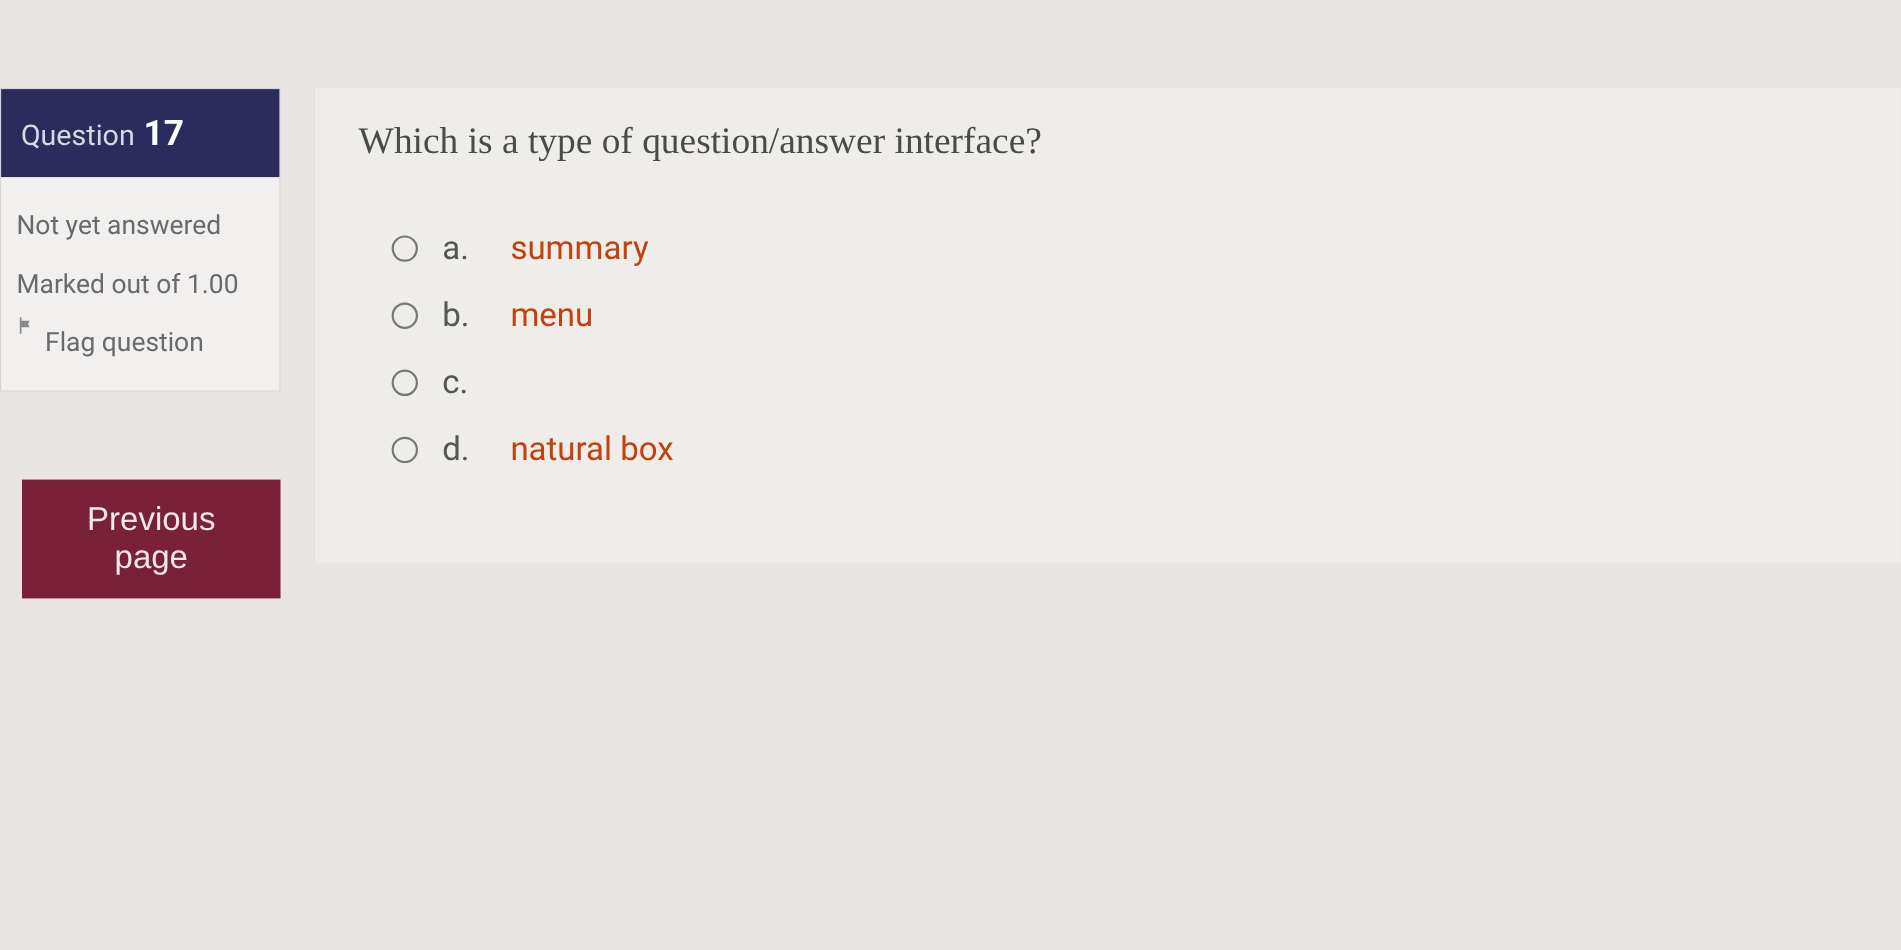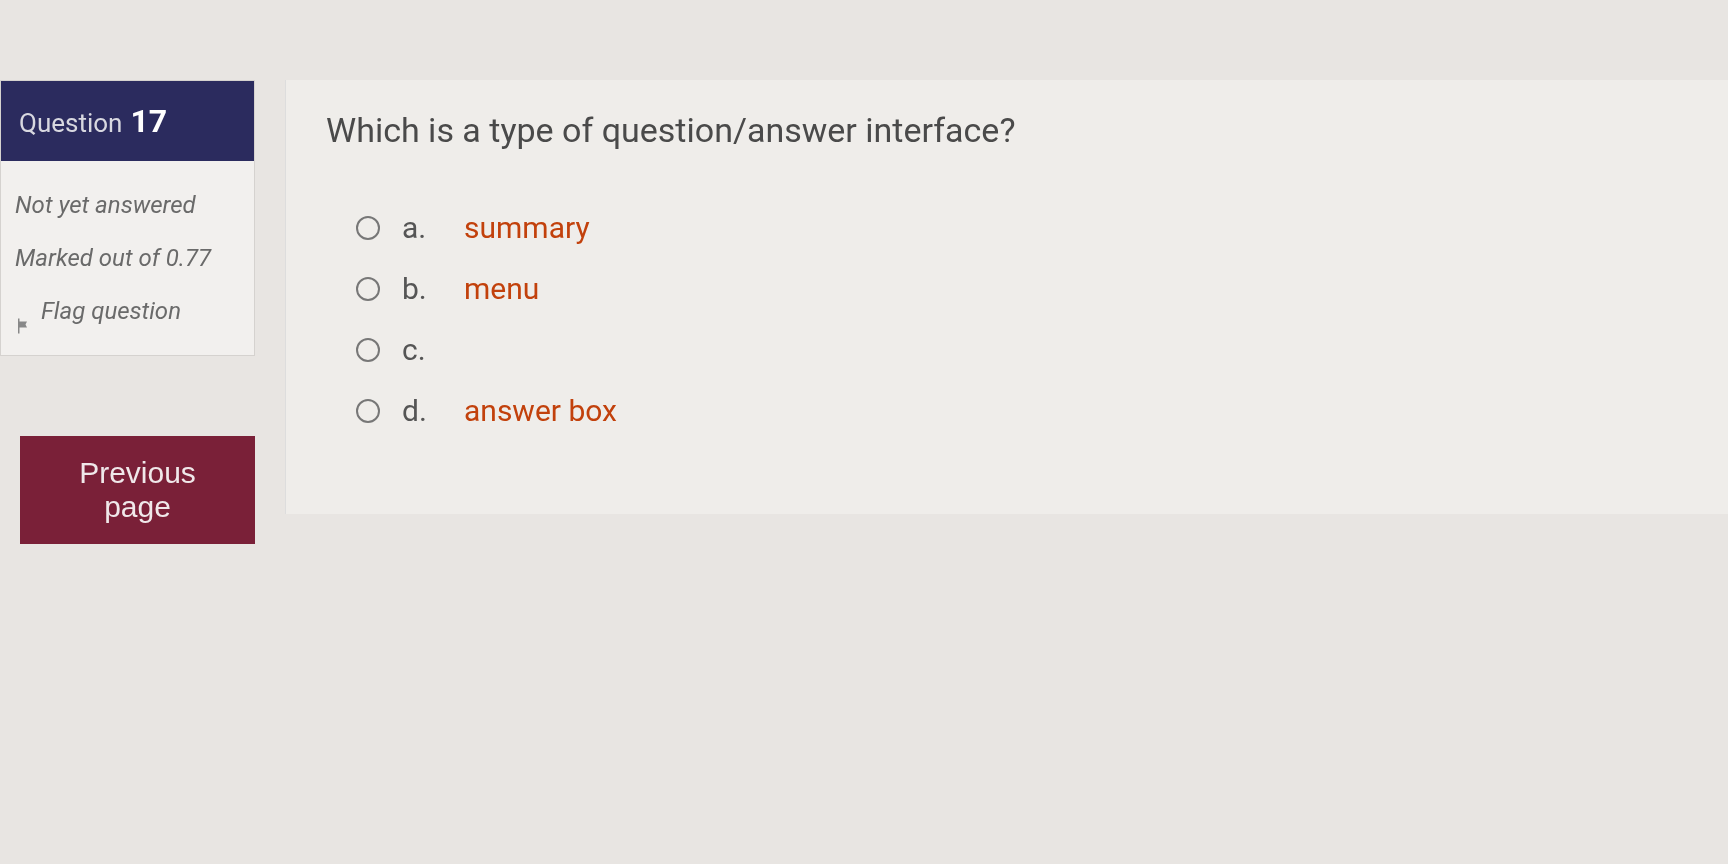--- a/index.html
+++ b/index.html
@@ -38,44 +38,44 @@
     .question-number {
       color: #ffffff;
       font-size: 32px;
       font-weight: bold;
     }
     .sidebar-info {
       padding: 18px 14px;
       font-size: 24px;
       color: #6a6a6a;
       line-height: 2.2;
-      font-style: italic;
     }
     .flag-row {
       display: flex;
-      align-items: flex-end;
+      align-items: flex-start;
       gap: 8px;
       cursor: pointer;
     }
     .flag-icon {
       width: 18px;
       height: 22px;
       fill: #888;
     }
     .main {
       flex: 1;
       background: #efedea;
       padding: 30px 40px 60px 40px;
       border-left: 1px solid #ddd;
     }
     .question-text {
       font-size: 34px;
       color: #4a4a4a;
       margin-bottom: 60px;
       font-weight: 400;
+      font-family: Liberation Serif, serif;
     }
     .options {
       padding-left: 30px;
     }
     .option-row {
       display: flex;
       align-items: center;
       gap: 22px;
       margin-bottom: 26px;
       font-size: 30px;
@@ -118,21 +118,21 @@
 
 <div class="container">
   <div class="left-column">
     <div class="sidebar">
       <div class="question-header">
         <span>Question</span>
         <span class="question-number">17</span>
       </div>
       <div class="sidebar-info">
         <div>Not yet answered</div>
-        <div>Marked out of 0.77</div>
+        <div>Marked out of 1.00</div>
         <div class="flag-row">
           <svg class="flag-icon" viewBox="0 0 24 24">
             <path d="M4 2v20h2v-8h10l-2-4 2-4H6V2H4z"></path>
           </svg>
           <span>Flag question</span>
         </div>
       </div>
     </div>
     <div class="bottom-area">
       <button class="prev-button">Previous page</button>
@@ -152,17 +152,17 @@
         <span class="option-letter">b.</span>
         <span class="option-text">menu</span>
       </div>
       <div class="option-row">
         <span class="radio"></span>
         <span class="option-letter">c.</span>
       </div>
       <div class="option-row">
         <span class="radio"></span>
         <span class="option-letter">d.</span>
-        <span class="option-text">answer box</span>
+        <span class="option-text">natural box</span>
       </div>
     </div>
   </div>
 </div>
 
 </body></html>

